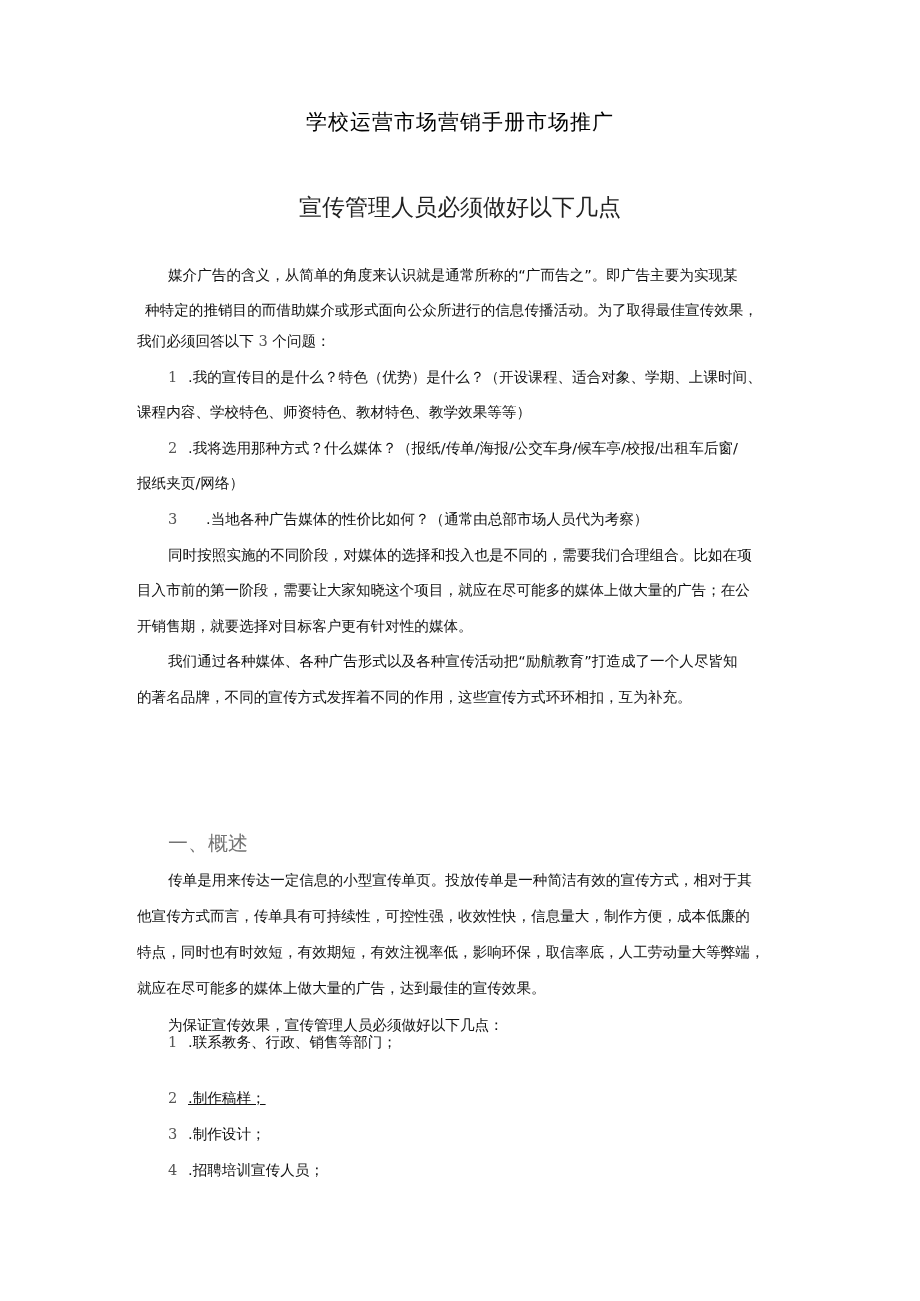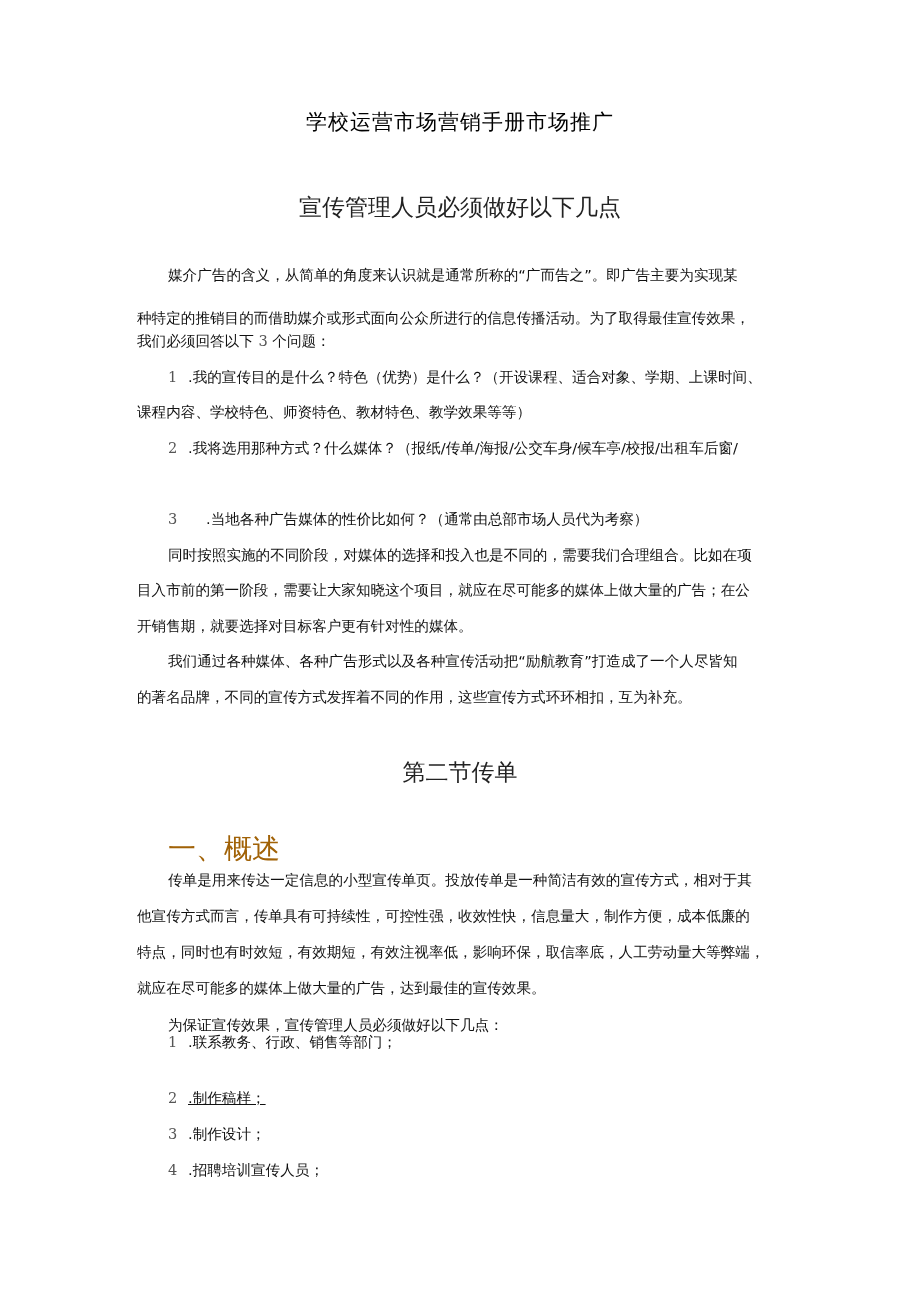--- a/index.html
+++ b/index.html
@@ -8,67 +8,67 @@
     .title {
       position: absolute; left: 0; width: 920px; top: 108px; text-align: center;
       font-family: "DejaVu Sans", "Liberation Sans", sans-serif; font-size: 21px; font-weight: normal; letter-spacing: 1px; color: #000;
     }
     .h2 {
       position: absolute; left: 0; width: 920px; text-align: center;
       font-family: "DejaVu Serif", "Liberation Serif", serif; font-size: 23px; color: #222;
     }
     .h3 {
       position: absolute; left: 168px;
-      font-family: "DejaVu Serif", "Liberation Serif", serif; font-size: 28px; color: #a16207;
+      font-family: "DejaVu Serif", "Liberation Serif", serif; font-size: 20px; color: #737373;
     }
     .line {
       position: absolute; left: 137px; width: 660px; white-space: nowrap;
       font-family: "DejaVu Sans", "Liberation Sans", sans-serif; font-size: 14.6px; line-height: 20px; color: #111;
     }
     .ind { left: 168px; }
     .num { font-family: "DejaVu Serif", "Liberation Serif", serif; color: #555; display: inline-block; }
   </style>
 </head>
 <body>
 
 <div class="page">
 
   <div class="title">学校运营市场营销手册市场推广</div>
 
   <div class="h2" style="top:192px;">宣传管理人员必须做好以下几点</div>
 
   <div class="line ind" style="top:265px;">媒介广告的含义，从简单的角度来认识就是通常所称的“广而告之”。即广告主要为实现某</div>
-  <div class="line" style="top:308px;">种特定的推销目的而借助媒介或形式面向公众所进行的信息传播活动。为了取得最佳宣传效果，</div>
+  <div class="line" style="top:300px;margin-left:8px;">种特定的推销目的而借助媒介或形式面向公众所进行的信息传播活动。为了取得最佳宣传效果，</div>
   <div class="line" style="top:331px;">
     <span>我们必须回答以下</span>
     <span class="num">3</span>
     <span>个问题：</span>
   </div>
 
   <div class="line ind" style="top:367px;">
     <span class="num" style="width:20px;">1</span><span>.我的宣传目的是什么？特色（优势）是什么？（开设课程、适合对象、学期、上课时间、</span>
   </div>
   <div class="line" style="top:402px;">课程内容、学校特色、师资特色、教材特色、教学效果等等）</div>
 
   <div class="line ind" style="top:438px;">
     <span class="num" style="width:20px;">2</span><span>.我将选用那种方式？什么媒体？（报纸/传单/海报/公交车身/候车亭/校报/出租车后窗/</span>
   </div>
+  <div class="line" style="top:473px;">报纸夹页/网络）</div>
 
   <div class="line ind" style="top:509px;">
     <span class="num" style="width:38px;">3</span><span>.当地各种广告媒体的性价比如何？（通常由总部市场人员代为考察）</span>
   </div>
 
   <div class="line ind" style="top:545px;">同时按照实施的不同阶段，对媒体的选择和投入也是不同的，需要我们合理组合。比如在项</div>
   <div class="line" style="top:580px;">目入市前的第一阶段，需要让大家知晓这个项目，就应在尽可能多的媒体上做大量的广告；在公</div>
   <div class="line" style="top:616px;">开销售期，就要选择对目标客户更有针对性的媒体。</div>
 
   <div class="line ind" style="top:651px;">我们通过各种媒体、各种广告形式以及各种宣传活动把“励航教育”打造成了一个人尽皆知</div>
   <div class="line" style="top:687px;">的著名品牌，不同的宣传方式发挥着不同的作用，这些宣传方式环环相扣，互为补充。</div>
 
-  <div class="h2" style="top:757px;">第二节传单</div>
 
   <div class="h3" style="top:830px;">一、概述</div>
 
   <div class="line ind" style="top:870px;">传单是用来传达一定信息的小型宣传单页。投放传单是一种简洁有效的宣传方式，相对于其</div>
   <div class="line" style="top:942px;">特点，同时也有时效短，有效期短，有效注视率低，影响环保，取信率底，人工劳动量大等弊端，</div>
   <div class="line" style="top:906px;">他宣传方式而言，传单具有可持续性，可控性强，收效性快，信息量大，制作方便，成本低廉的</div>
   <div class="line" style="top:978px;">就应在尽可能多的媒体上做大量的广告，达到最佳的宣传效果。</div>
 
   <div class="line ind" style="top:1015px;">为保证宣传效果，宣传管理人员必须做好以下几点：</div>
 

